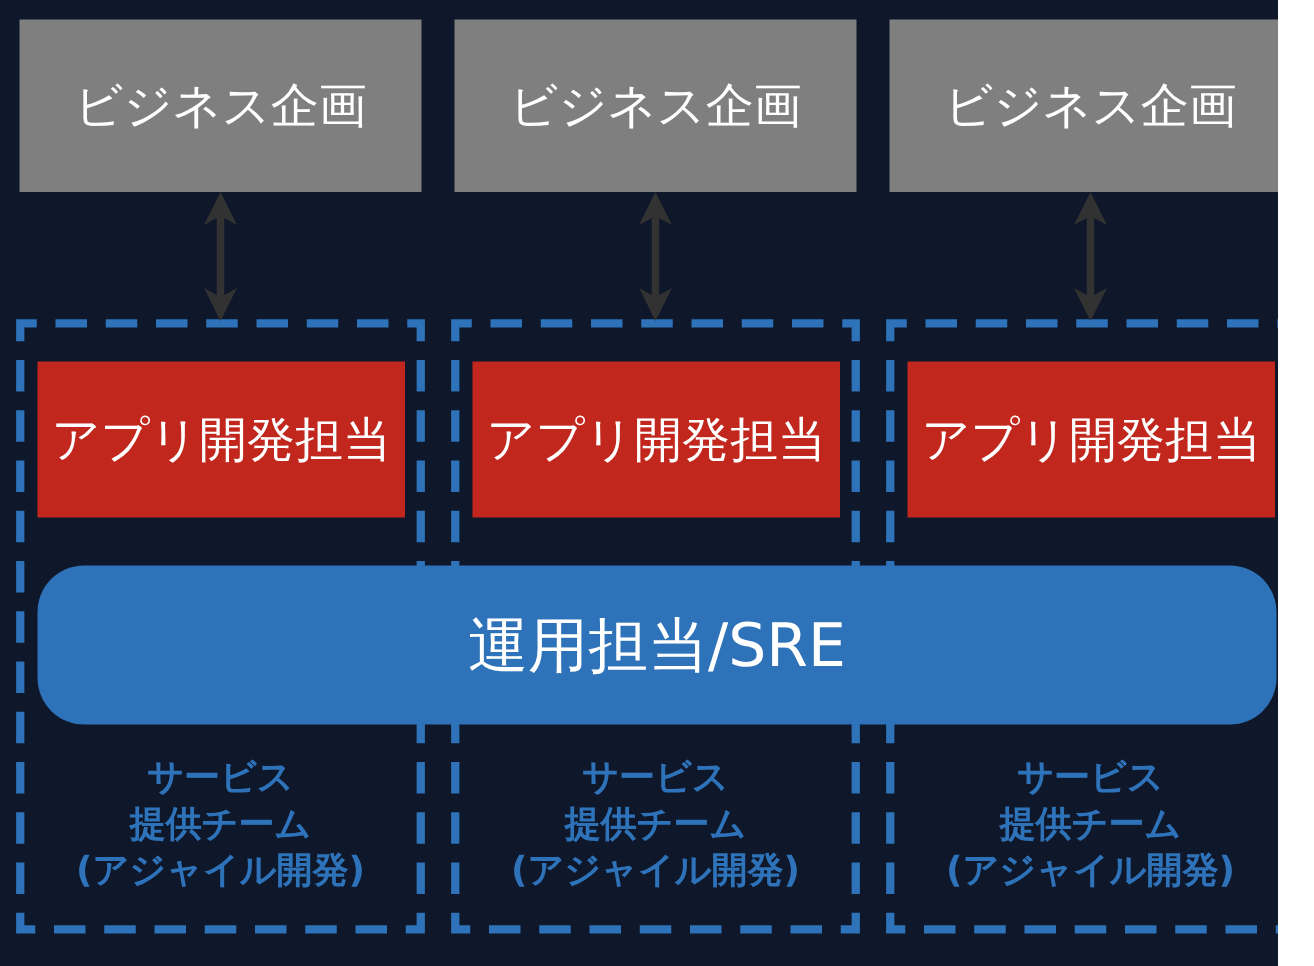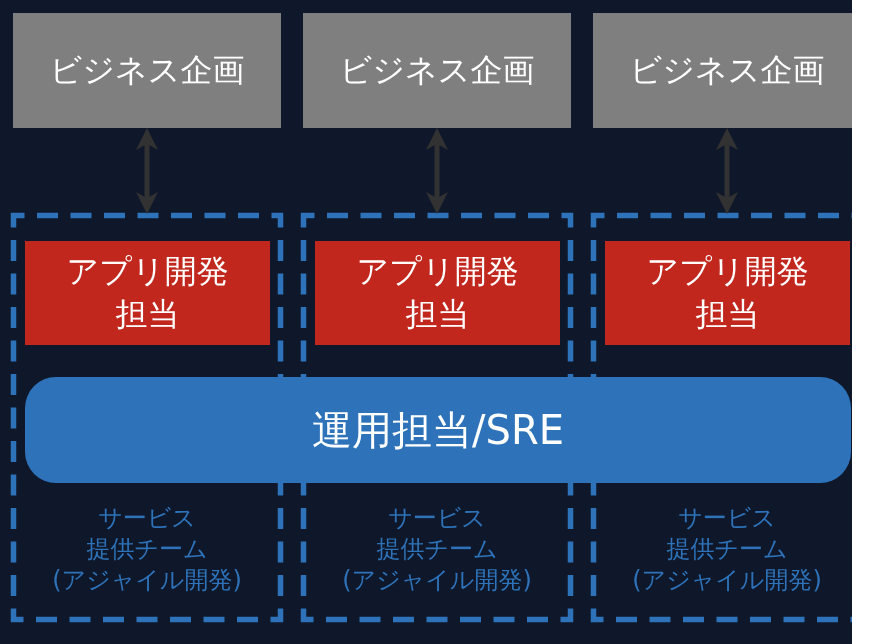--- a/index.html
+++ b/index.html
@@ -56,38 +56,39 @@
     position: absolute;
     left: 25px;
     top: 241px;
     width: 245px;
     height: 104px;
     background: #c1271d;
     color: #ffffff;
     font-size: 32px;
     line-height: 1.34;
     display: flex;
-    flex-direction: column;
+    flex-direction: row;
     align-items: center;
     justify-content: center;
     text-align: center;
     z-index: 2;
   }
   .team-label {
     position: absolute;
     left: 2px;
     top: 503px;
     width: 290px;
     color: #2e73b9;
     font-size: 24px;
     line-height: 31px;
     text-align: center;
     display: flex;
     flex-direction: column;
     z-index: 2;
+    font-weight: bold;
   }
   .ops-bar {
     position: absolute;
     left: 25px;
     top: 377px;
     width: 826px;
     height: 106px;
     background: #2e73b9;
     color: #ffffff;
     font-size: 40px;

